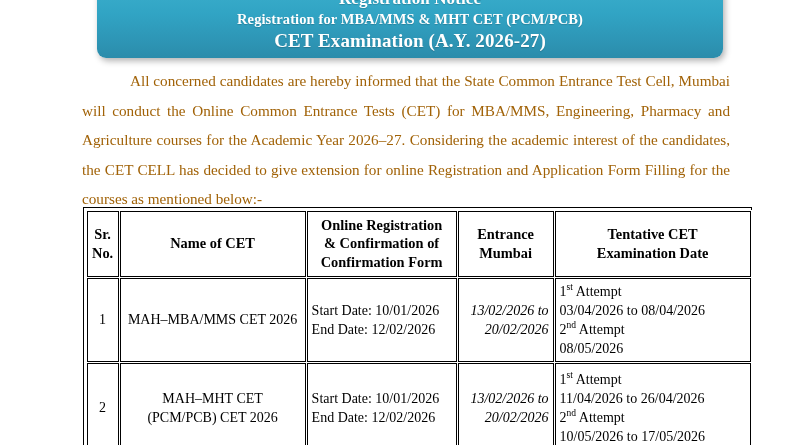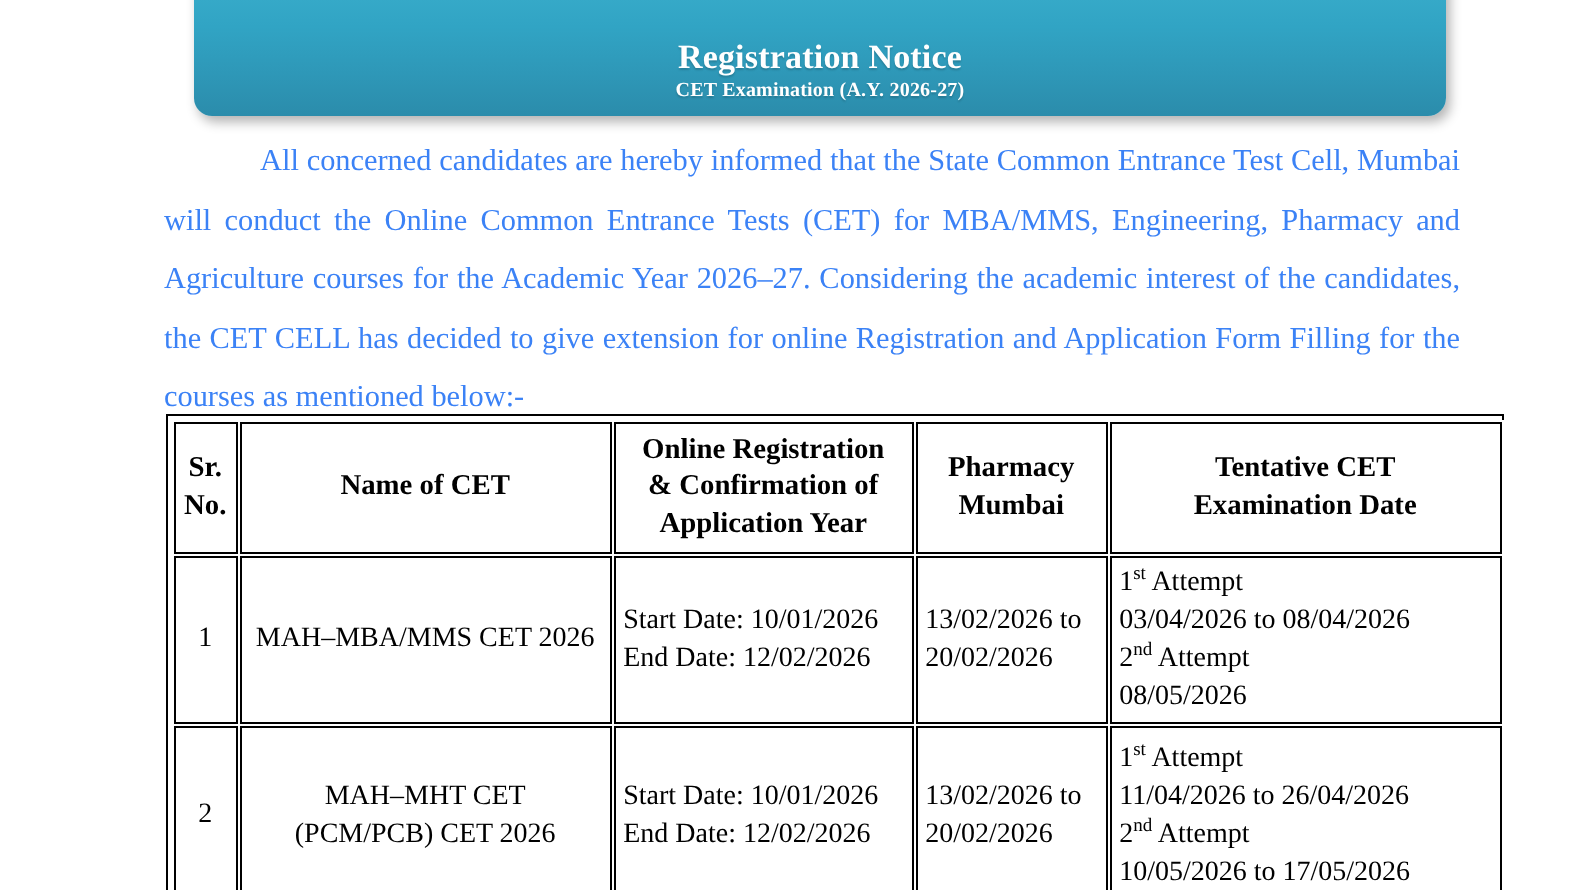--- a/index.html
+++ b/index.html
@@ -41,33 +41,33 @@
   .banner-line {
     color: #ffffff;
     font-weight: bold;
     text-align: center;
     line-height: 1.28;
     letter-spacing: 0.1px;
     text-shadow: 0 1px 1px rgba(0,0,0,0.18);
   }
   .banner-title   { font-size: 17px; }
   .banner-sub1    { font-size: 14.5px; }
-  .banner-sub2    { font-size: 10px; }
+  .banner-sub2    { font-size: 19px; }
 
   
   .body-copy {
     position: absolute;
     left: 82px;
     top: 66px;
     width: 648px;
     font-size: 15.2px;
     line-height: 29.5px;
     text-align: justify;
     text-justify: inter-word;
-    color: #3b82f6;
+    color: #a16207;
   }
   .body-copy .indent { display: inline-block; width: 48px; }
 
   
   .cet-table-frame {
     position: absolute;
     left: 83px;
     top: 207px;
     width: 669px;
     border: 1.6px solid #000;
@@ -100,35 +100,36 @@
   }
   .col-sr   { width: 32px; }
   .col-name { width: 186px; }
   .col-reg  { width: 150px; }
   .col-ext  { width: 96px; }
   .col-tent { width: 196px; }
 
   td.cell-sr    { text-align: center; font-size: 14.5px; }
   td.cell-name  { text-align: center; font-size: 14.8px; padding-left: 5px; }
   td.cell-reg   { text-align: left;   font-size: 14.2px; padding-left: 5px; margin-left: 12px; }
-  td.cell-ext   { text-align: left; font-size: 14.2px; }
+  td.cell-ext   { text-align: right; font-size: 14.2px; font-style: italic; }
   td.cell-tent  { text-align: left; font-size: 14.2px; }
 
   .row-1 td { height: 64px; }
   .row-2 td { height: 82px; }
 
   sup { font-size: 0.68em; vertical-align: super; line-height: 0; }
   .nowrap { white-space: nowrap; }
 </style>
 </head>
 <body>
 
 <div class="banner-wrap">
   <div class="banner">
     <div class="banner-line banner-title">Registration Notice</div>
+    <div class="banner-line banner-sub1">Registration for MBA/MMS &amp; MHT CET (PCM/PCB)</div>
     <div class="banner-line banner-sub2">CET Examination (A.Y. 2026-27)</div>
   </div>
 </div>
 
 <div class="body-copy"><span class="indent"></span><span>All concerned candidates are hereby informed that the State Common Entrance Test Cell, Mumbai will conduct the Online Common Entrance Tests (CET) for MBA/MMS, Engineering, Pharmacy and Agriculture courses for the Academic Year 2026–27. Considering the academic interest of the candidates, the CET CELL has decided to give extension for online Registration and Application Form Filling for the courses as mentioned below:-</span></div>
 
 <div class="cet-table-frame">
   <table class="cet-table">
     <colgroup>
       <col class="col-sr">
@@ -140,24 +141,24 @@
     <thead>
       <tr>
         <th>
           <div>Sr.</div>
           <div>No.</div>
         </th>
         <th>Name of CET</th>
         <th>
           <div>Online Registration</div>
           <div>&amp; Confirmation of</div>
-          <div>Application Year</div>
-        </th>
-        <th>
-          <div>Pharmacy</div>
+          <div>Confirmation Form</div>
+        </th>
+        <th>
+          <div>Entrance</div>
           <div>Mumbai</div>
         </th>
         <th>
           <div>Tentative CET</div>
           <div>Examination Date</div>
         </th>
       </tr>
     </thead>
     <tbody>
       <tr class="row-1">

